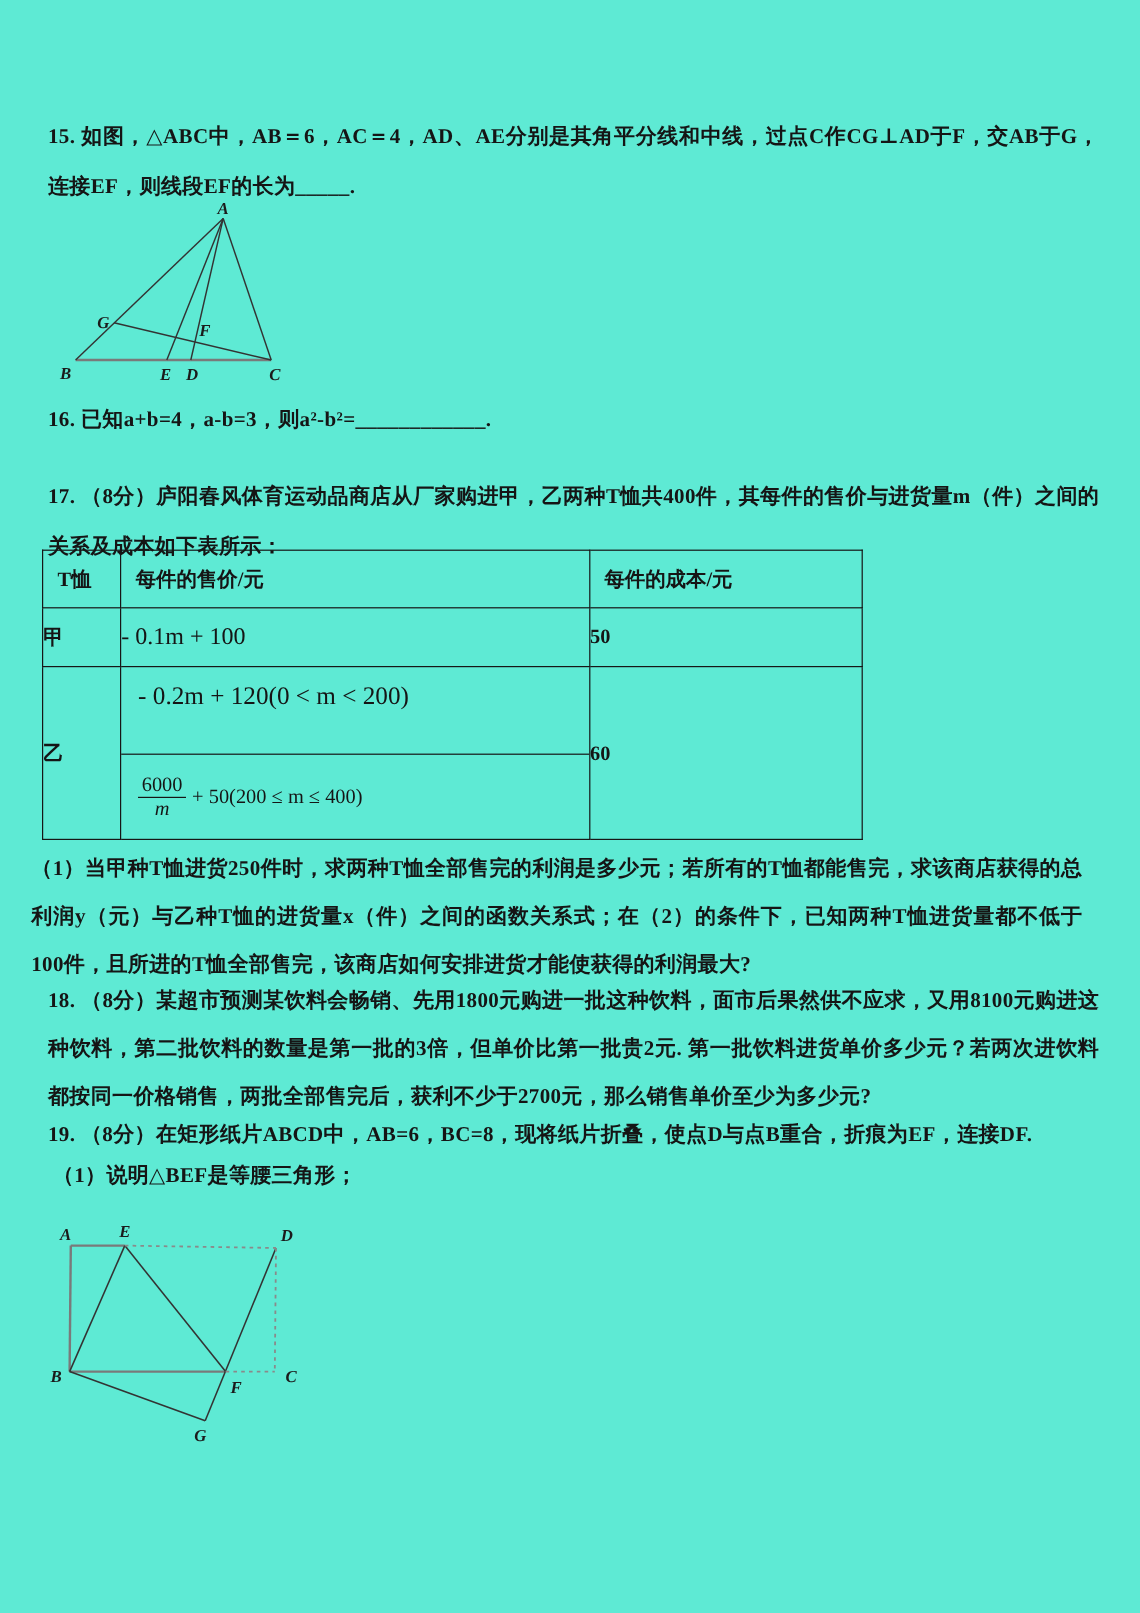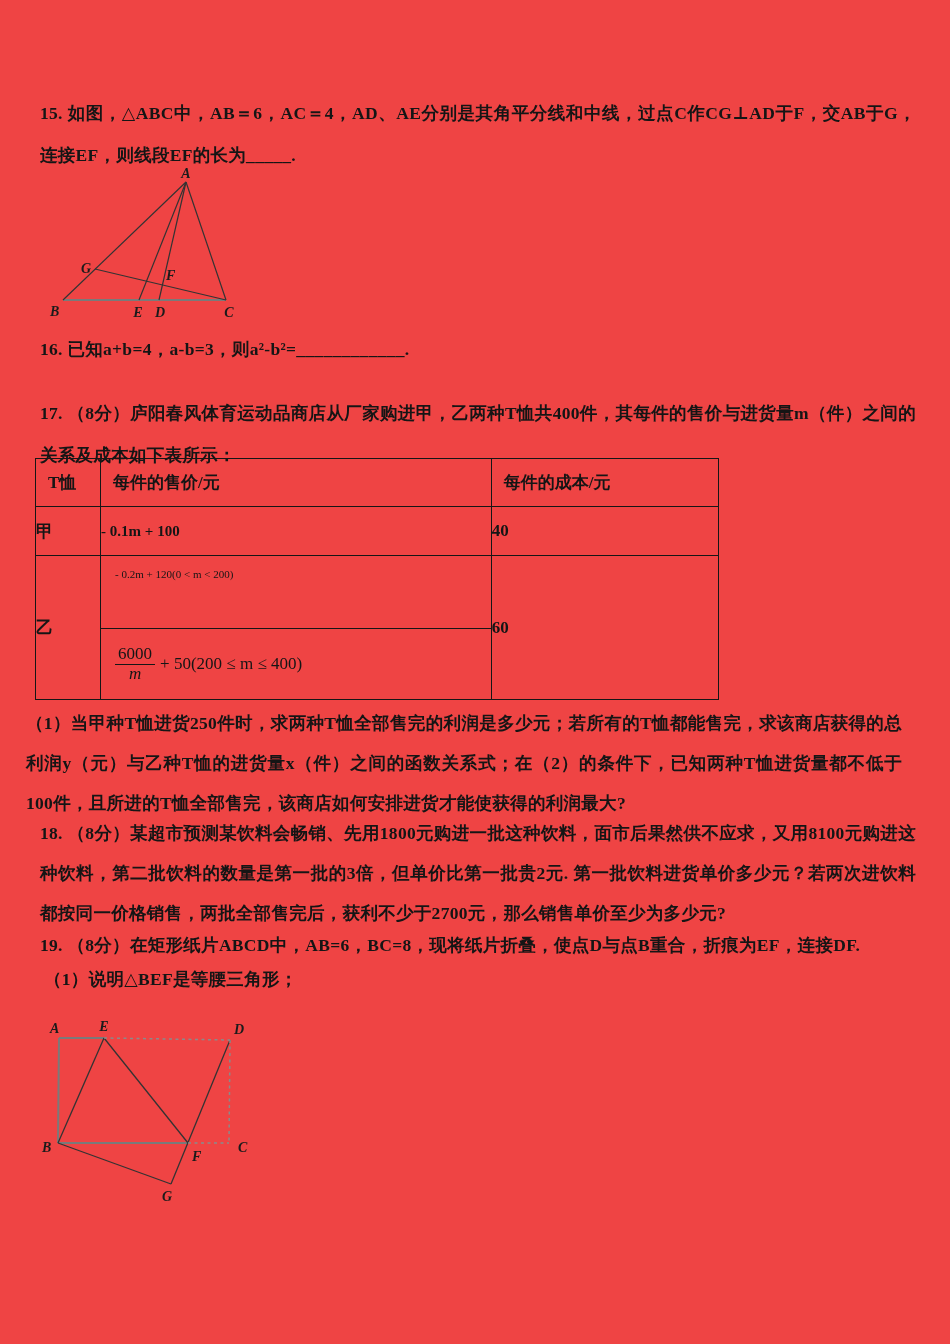--- a/index.html
+++ b/index.html
@@ -1,19 +1,19 @@
 <!DOCTYPE html>
 <html><head>
 <meta charset="utf-8">
 <style>
   html,body{margin:0;padding:0;background:#ffffff;}
   .page{
     position:relative;
     width:950px;height:1344px;
-    background:#ef4444;
+    background:#5eead4;
     font-family:"Liberation Serif","DejaVu Serif",serif;
     color:#151515;
     overflow:hidden;
   }
   .para{
     position:absolute;
     margin:0;
     font-size:17.5px;
     line-height:42px;
     font-weight:600;
@@ -37,31 +37,31 @@
     text-align:left;
   }
   .price-table th{font-weight:700;padding-left:12px;height:47px;}
   .col-name{width:65px;}
   .col-price{width:390px;}
   .col-cost{width:227px;}
   .cell-name{font-weight:700;padding-left:12px;}
   .cell-cost{font-weight:700;padding-left:12px;}
   .row-jia td{height:48px;}
   .formula{
-    font-weight:700;font-size:15px;
+    font-weight:400;font-size:20px;
     font-family:"Liberation Serif","DejaVu Serif",serif;
     padding-left:14px;
   }
   .cell-price-split{padding:0 !important;vertical-align:top !important;}
   .sub-top{
     height:73px;box-sizing:border-box;
     border-bottom:1.6px solid #161616;
     display:flex;align-items:flex-start;
     padding:12px 0 0 14px;
-    font-weight:400;font-size:11px;
+    font-weight:400;font-size:21px;
   }
   .sub-bottom{
     height:70px;box-sizing:border-box;
     display:flex;align-items:center;
     padding-left:14px;
     font-weight:400;font-size:17px;
   }
   .frac{display:inline-block;text-align:center;line-height:1.05;margin-right:5px;}
   .frac .fnum{display:block;padding:0 3px 1px 3px;border-bottom:1.3px solid #161616;}
   .frac .fden{display:block;font-style:italic;}
@@ -110,21 +110,21 @@
       </colgroup>
     <tbody>
         <tr>
       <th>T恤</th>
       <th>每件的售价/元</th>
       <th>每件的成本/元</th>
     </tr>
     <tr class="row-jia">
       <td class="cell-name">甲</td>
       <td class="formula">- 0.1m + 100</td>
-      <td class="cell-cost">40</td>
+      <td class="cell-cost">50</td>
     </tr>
     <tr>
       <td class="cell-name">乙</td>
       <td class="cell-price-split">
         <div class="sub-top">- 0.2m + 120(0 &lt; m &lt; 200)</div>
         <div class="sub-bottom">
           <span class="frac">
             <span class="fnum">6000</span>
             <span class="fden">m</span>
           </span>

